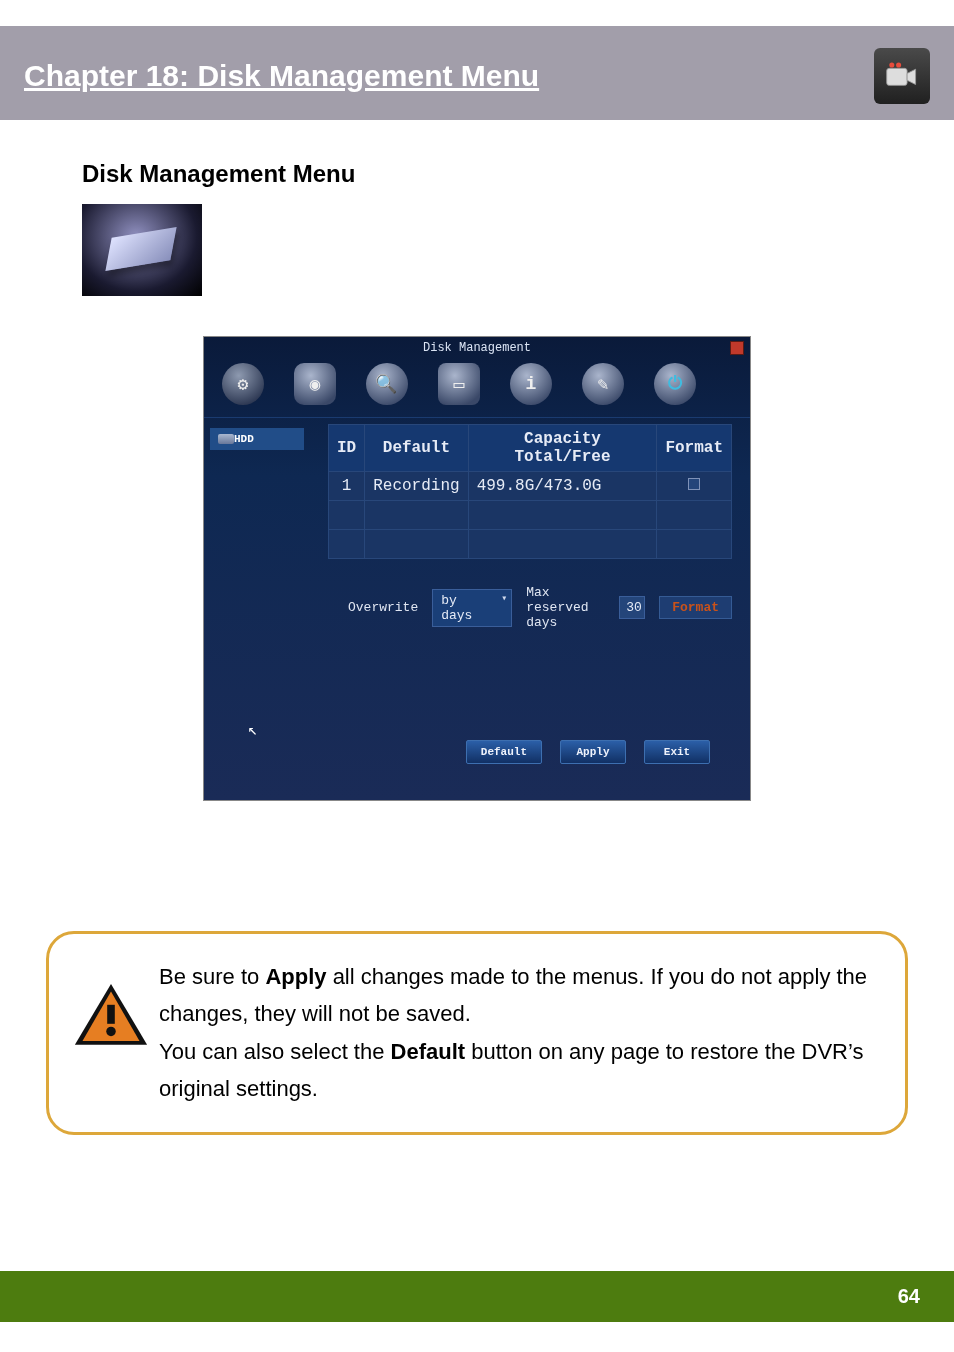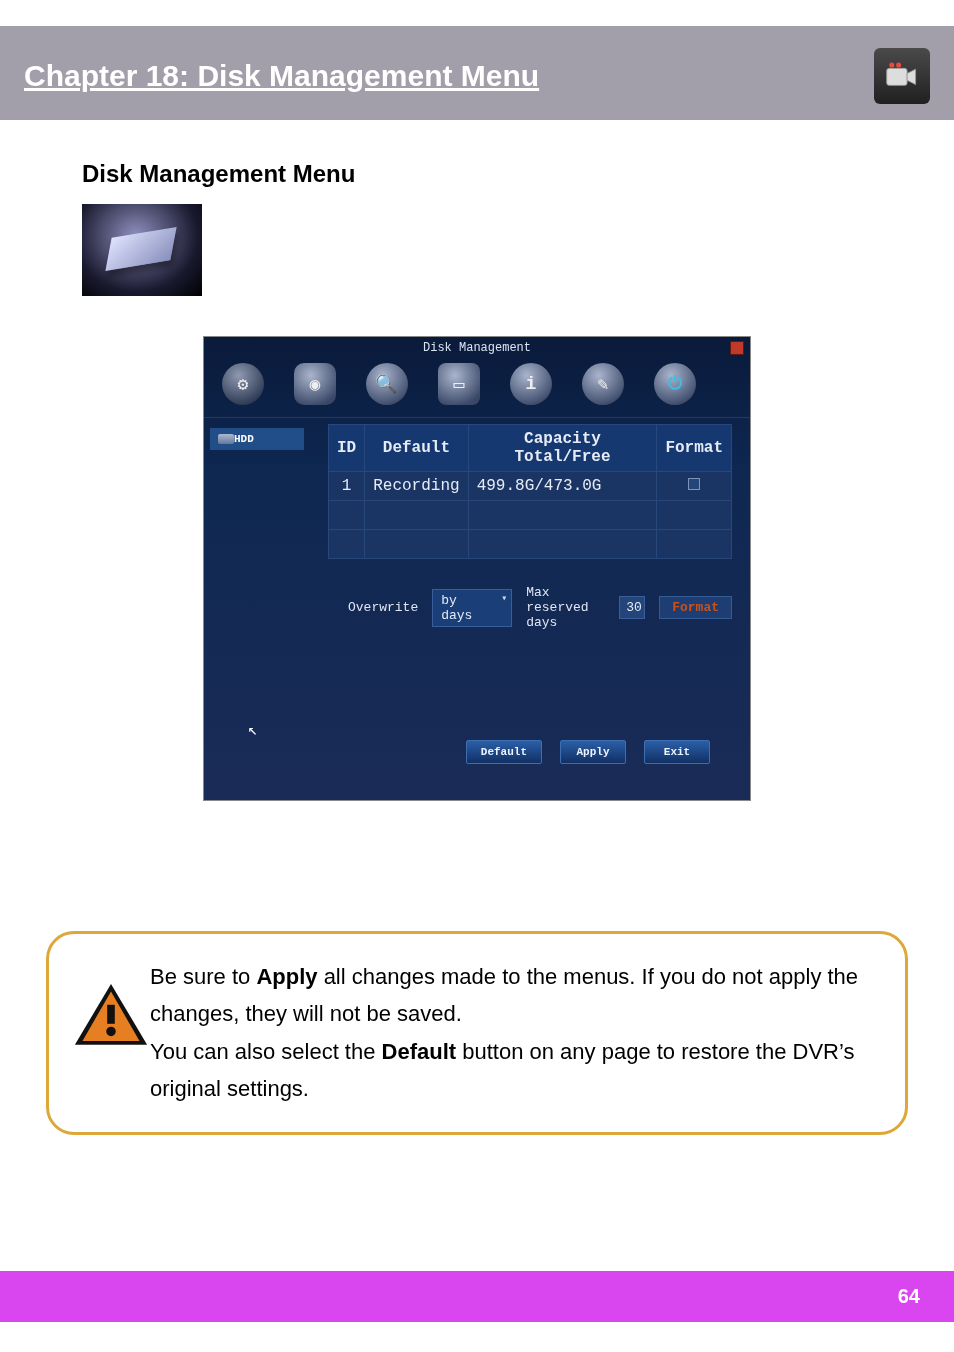--- a/index.html
+++ b/index.html
@@ -159,32 +159,32 @@
     border:1px solid #3d6fb0;
     border-radius:2px;
   }
 
   .warning-box {
     margin: 80px 46px 0 46px;
     border: 3px solid #dda73a;
     border-radius: 28px;
     padding: 24px 26px 24px 24px;
     display:flex;
-    gap: 1px;
+    gap: 10px;
     align-items:flex-start;
   }
   .warn-icon {
     width:76px; flex:0 0 76px; margin-top:24px;
   }
   .warn-text { font-size:22px; line-height:1.7; }
   .warn-text b { font-weight:bold; }
 
   .page-footer {
     position:absolute; bottom:30px; left:0; right:0;
-    background:#d946ef;
+    background:#4d7c0f;
     padding: 14px 34px;
     text-align:right;
     color:#fff; font-weight:bold; font-size:20px;
   }
 </style>
 </head>
 <body>
 
 <div class="page-header">
   <h1>Chapter 18: Disk Management Menu</h1>

